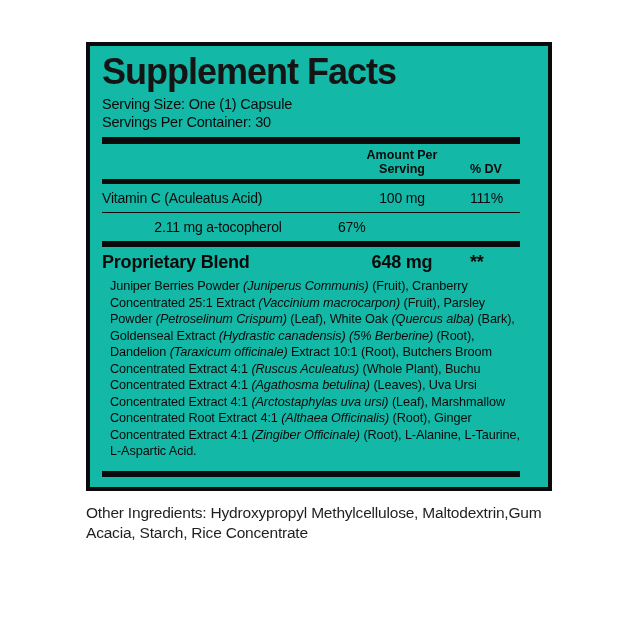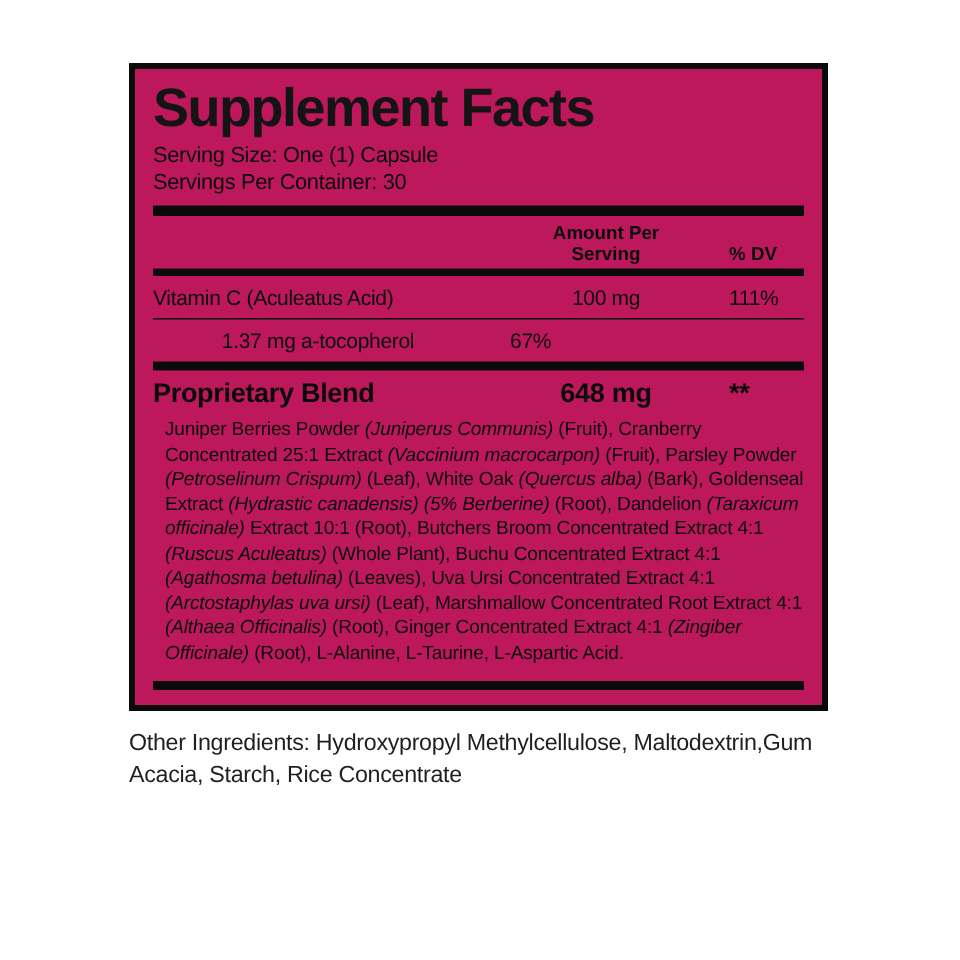--- a/index.html
+++ b/index.html
@@ -23,22 +23,22 @@
     font-size: 19.5px;
     line-height: 1.33;
     letter-spacing: -0.3px;
     color: #2a2a2a;
     font-weight: 500;
   }
   .suggested b { font-weight: 800; color: #222; }
 
   .panel {
     border: 4px solid #0a0a0a;
-    padding: 6px 12px 10px 12px;
-    background: #be185d;
+    padding: 6px 28px 10px 12px;
+    background: #14b8a6;
     color: #0a0a0a;
   }
   .panel-title {
     margin: 0 0 4px 0;
     font-size: 36px;
     font-weight: 800;
     letter-spacing: -1px;
     line-height: 1.12;
     color: #141414;
   }
@@ -49,21 +49,21 @@
   }
   .bar { background: #0a0a0a; border: 0; }
   .bar.thick  { height: 7px; margin-top: 5px; }
   .bar.med    { height: 5px; }
   .bar.blend-top { height: 6px; }
   .bar.blend-bottom { height: 6px; margin-top: 3px; }
 
   .grid {
     display: grid;
     grid-template-columns: 1fr 128px 50px;
-    column-gap: 18px;
+    column-gap: 4px;
   }
   .thead {
     align-items: end;
     font-weight: 700;
     font-size: 12.5px;
     line-height: 1.15;
     padding: 4px 0 3px 0;
   }
   .c-amt { text-align: center; }
   .c-dv  { text-align: left; }
@@ -134,21 +134,21 @@
 
       <div class="grid trow">
         <div class="c-name">Vitamin C (Aculeatus Acid)</div>
         <div class="c-amt">100 mg</div>
         <div class="c-dv">111%</div>
       </div>
 
       <div class="thin-line"></div>
 
       <div class="grid trow">
-        <div class="c-amt">1.37 mg a-tocopherol</div>
+        <div class="c-amt">2.11 mg a-tocopherol</div>
         <div class="c-dv">67%</div>
       </div>
 
       <div class="bar blend-top"></div>
 
       <div class="grid blend-row">
         <div class="c-name">Proprietary Blend</div>
         <div class="c-amt">648 mg</div>
         <div class="c-dv">**</div>
       </div>

